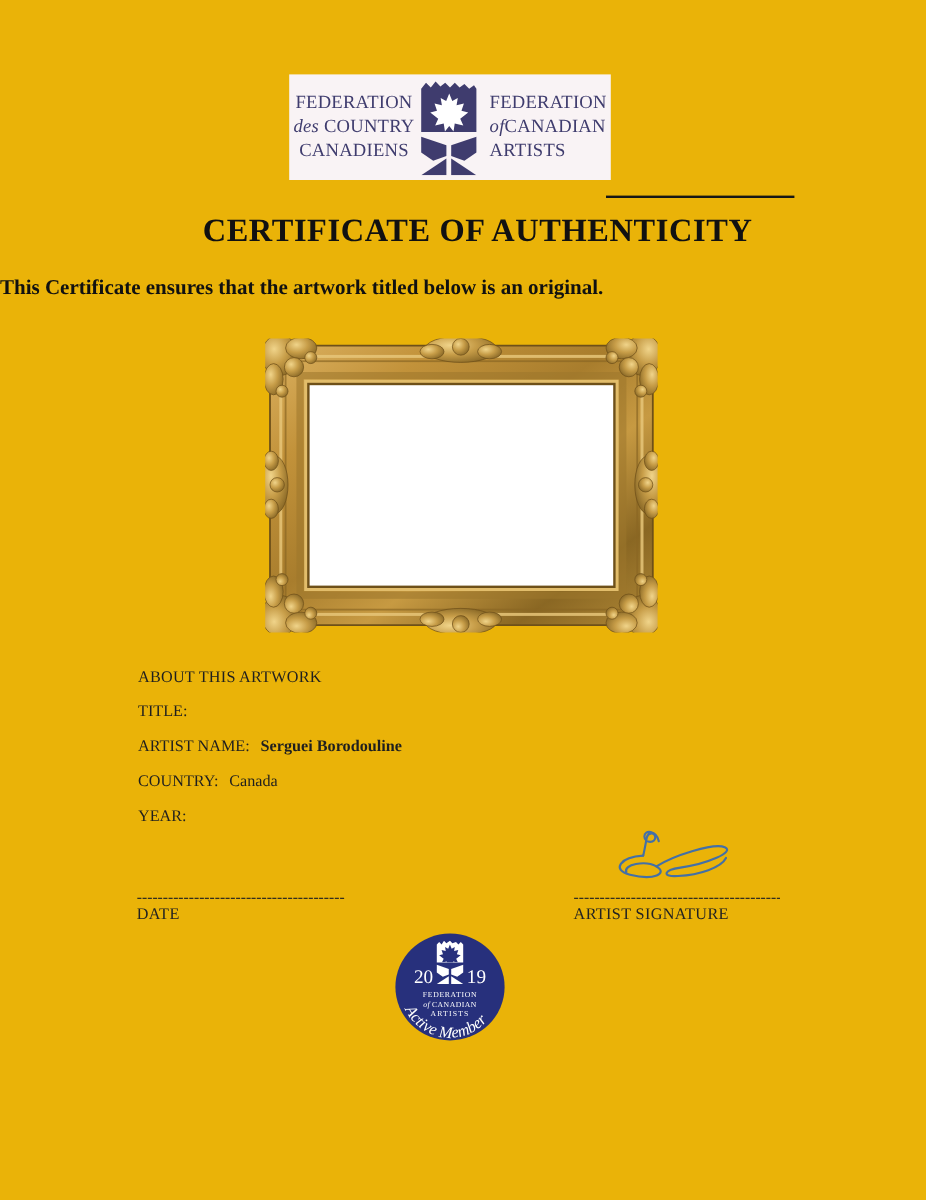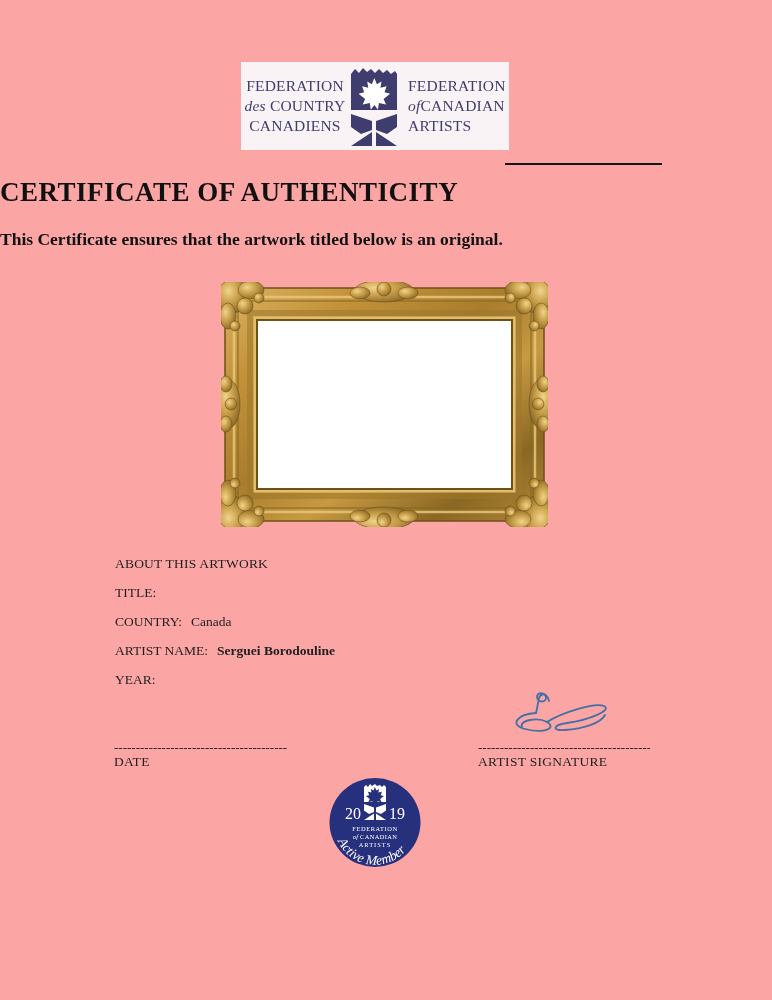--- a/index.html
+++ b/index.html
@@ -1,20 +1,20 @@
 <!DOCTYPE html>
 <html><head>
 <meta charset="utf-8">
 <style>
   * { margin: 0; padding: 0; box-sizing: border-box; }
   html, body { background: #fff; }
   .page {
     position: relative;
     width: 772px; height: 1000px;
-    background: #fca5a5;
+    background: #eab308;
     font-family: "Liberation Serif", serif;
     color: #1f1f1f;
     overflow: hidden;
   }
   
   .logo-block {
     position: absolute; left: 241px; top: 62px;
     width: 268px; height: 88px;
     background: #f9f3f5;
     display: flex; align-items: center; justify-content: center;
@@ -25,21 +25,21 @@
   .logo-text .ital { font-style: italic; }
   .logo-emblem { width: 50px; height: 80px; margin: 0 3px; flex: 0 0 auto; }
   
   .top-rule {
     position: absolute; left: 505px; top: 163px; width: 157px; height: 0;
     border-top: 2px solid #161616;
   }
   
   .cert-title {
     position: absolute; left: 0; top: 177px; width: 627px;
-    text-align: left; font-size: 27px; font-weight: bold; letter-spacing: 0.5px;
+    text-align: right; font-size: 27px; font-weight: bold; letter-spacing: 0.5px;
     color: #111;
   }
   .cert-subtitle {
     position: absolute; left: 0; top: 229px; width: 772px;
     text-align: left; font-size: 17.5px; font-weight: bold; color: #111;
   }
   
   .frame-wrap { position: absolute; left: 221px; top: 282px; width: 327px; height: 245px; }
   
   .about {
@@ -167,24 +167,24 @@
       <use href="#capOrn" transform="translate(163,236) scale(1,-1)"></use>
     </svg>
   </div>
 
   <div class="about">
     <div class="row heading">ABOUT THIS ARTWORK</div>
     <div class="row">
       <span>TITLE:</span><span class="value"></span>
     </div>
     <div class="row">
+      <span>ARTIST NAME:</span><span class="value value-bold">Serguei Borodouline</span>
+    </div>
+    <div class="row">
       <span>COUNTRY:</span><span class="value">Canada</span>
-    </div>
-    <div class="row">
-      <span>ARTIST NAME:</span><span class="value value-bold">Serguei Borodouline</span>
     </div>
     <div class="row">
       <span>YEAR:</span><span class="value"></span>
     </div>
   </div>
 
   <svg class="signature-svg" width="114" height="50" viewBox="0 0 114 50" xmlns="http://www.w3.org/2000/svg">
     <g fill="none" stroke="#4470a6" stroke-width="1.8" stroke-linecap="round">
       <path d="M46,14 C44,5 34,4 34,10 C34,16 44,16 43,10 C42,6 37,7 36,11 C35,16 34,22 33,26"></path>
       <path d="M33,26 C14,27 6,38 22,42 C42,47 54,41 44,35 C35,30 16,33 19,40"></path>

